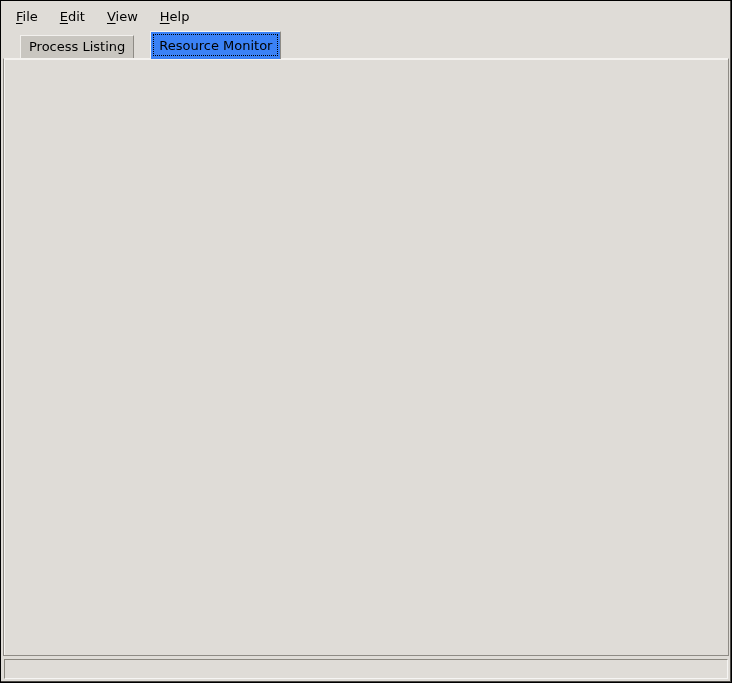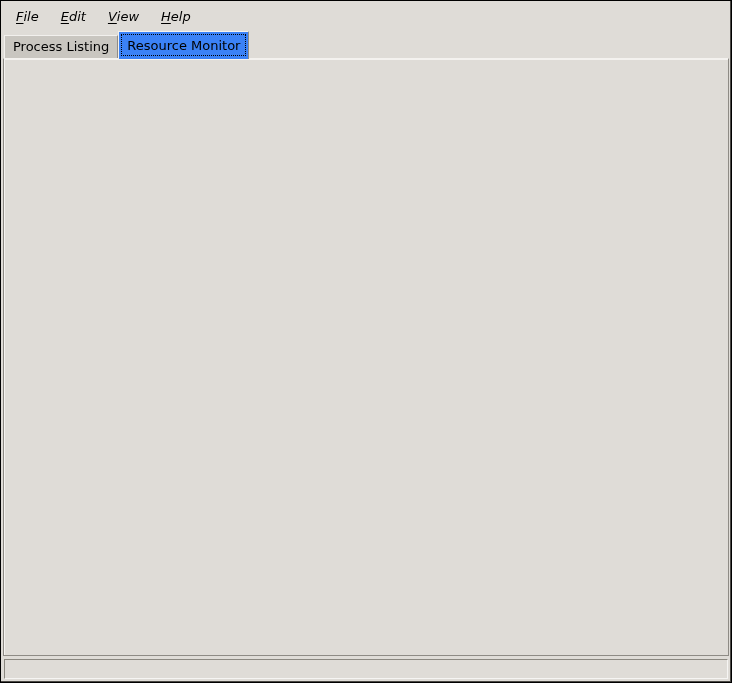--- a/index.html
+++ b/index.html
@@ -3,28 +3,28 @@
 <meta charset="utf-8">
 <style>
   * { box-sizing: border-box; margin: 0; padding: 0; }
   html, body { width: 732px; height: 683px; background: #fff; }
   body { font-family: "DejaVu Sans", "Liberation Sans", sans-serif; font-size: 13px; color: #000; }
   .app { position: relative; width: 732px; height: 683px; background: #dfdcd7;
          border: 1px solid #000; box-shadow: inset -1px -1px 0 #4a4844; overflow: hidden; }
 
   
   .menubar { position: absolute; left: 2px; top: 2px; right: 2px; height: 27px;
-             display: flex; align-items: center; padding-left: 2px; font-style: italic; }
+             display: flex; align-items: center; padding-left: 2px; }
   .menu-item { padding: 4px 11px; cursor: default; }
   .menu-item u { text-underline-offset: 2px; }
 
   
   .tabs { position: absolute; left: 3px; top: 30px; height: 28px; display: flex; align-items: flex-end; }
   .tab { border: 1px solid #8e8b85; border-bottom: none; border-top-color: #f2f0ed; border-left-color: #f2f0ed;
-         padding: 3px 8px 4px 8px; white-space: nowrap; }
+         padding: 3px 8px 4px 8px; white-space: nowrap; margin-left: 16px; }
   .tab.inactive { background: #c9c6c0; height: 24px; }
   .tab.active { background: #3b82f6; height: 28px; position: relative; z-index: 3;
                 outline: 1px dotted #000; outline-offset: -4px; padding-top: 6px; }
 
   
   .notebook { position: absolute; left: 2px; top: 57px; width: 726px; height: 598px;
               background: #dfdcd7; border: 1px solid #8e8b85; border-top-color: #f4f2ef;
               box-shadow: inset 1px 1px 0 #f4f2ef; z-index: 1; }
 
   .section-title { position: absolute; font-weight: bold; }

